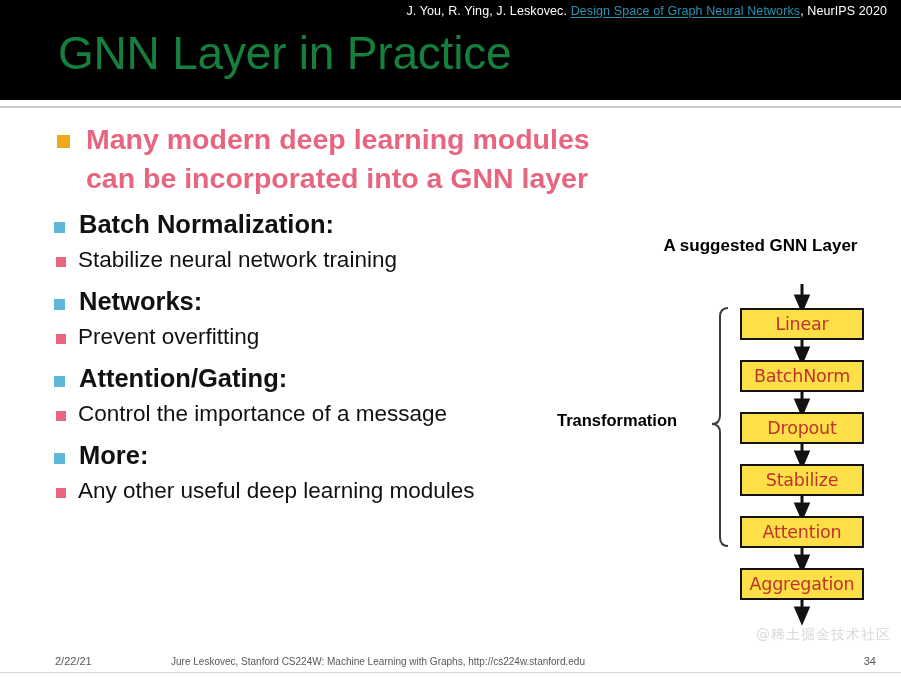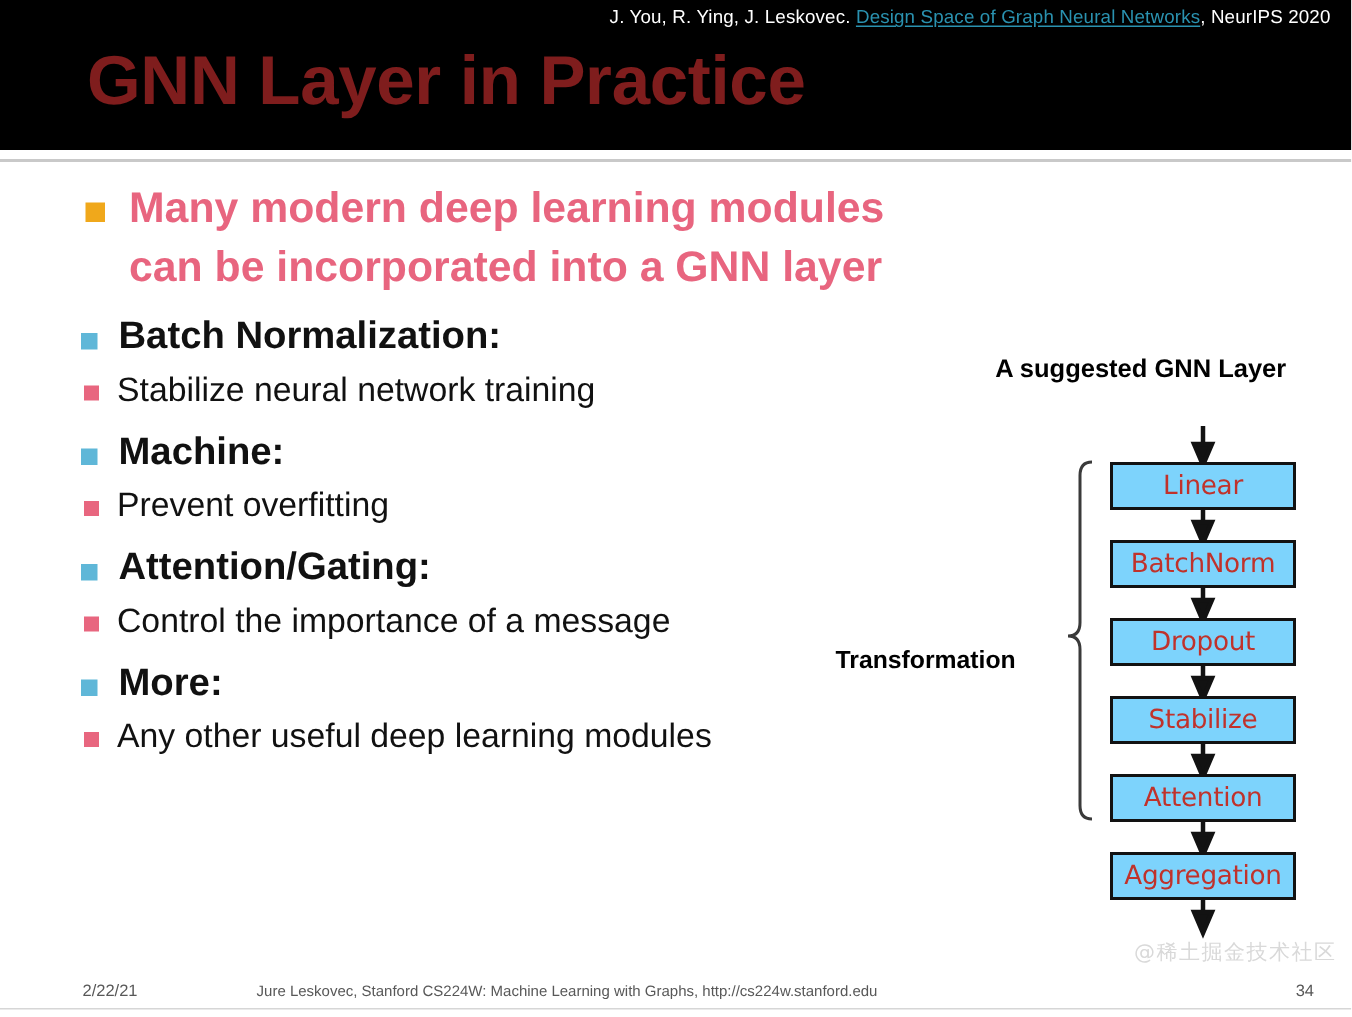--- a/index.html
+++ b/index.html
@@ -39,22 +39,22 @@
   .citation .cite-link {
     color: #2a92b0;
     text-decoration: underline;
     text-underline-offset: 2px;
   }
   .slide-title {
     position: absolute;
     left: 58px;
     top: 26px;
     font-size: 46px;
-    font-weight: bold;
-    color: #7f1d1d;
+    font-weight: normal;
+    color: #15803d;
     letter-spacing: -0.2px;
     white-space: nowrap;
   }
   .header-rule {
     position: absolute;
     left: 0;
     top: 106px;
     width: 901px;
     height: 2px;
     background: #c9c9c9;
@@ -151,29 +151,28 @@
     white-space: nowrap;
   }
   .bracket-label {
     position: absolute;
     left: 557px;
     top: 411px;
     font-size: 16.5px;
     font-weight: bold;
     color: #000000;
     white-space: nowrap;
-    margin-top: 20px;
   }
   .node {
     position: absolute;
     left: 740px;
     width: 124px;
     height: 32px;
     border: 2.5px solid #121212;
-    background: #7dd3fc;
+    background: #fde047;
     box-sizing: border-box;
     display: flex;
     align-items: center;
     justify-content: center;
     font-size: 17.5px;
     color: #c0322b;
     font-family: "DejaVu Sans", sans-serif;
     letter-spacing: -0.2px;
   }
   .arrow-svg {
@@ -253,21 +252,21 @@
       <span class="bullet"></span>
       <span class="txt">Batch Normalization:</span>
     </div>
     <div class="row l3">
       <span class="bullet"></span>
       <span class="txt">Stabilize neural network training</span>
     </div>
 
     <div class="row l2">
       <span class="bullet"></span>
-      <span class="txt">Machine:</span>
+      <span class="txt">Networks:</span>
     </div>
     <div class="row l3">
       <span class="bullet"></span>
       <span class="txt">Prevent overfitting</span>
     </div>
 
     <div class="row l2">
       <span class="bullet"></span>
       <span class="txt">Attention/Gating:</span>
     </div>

